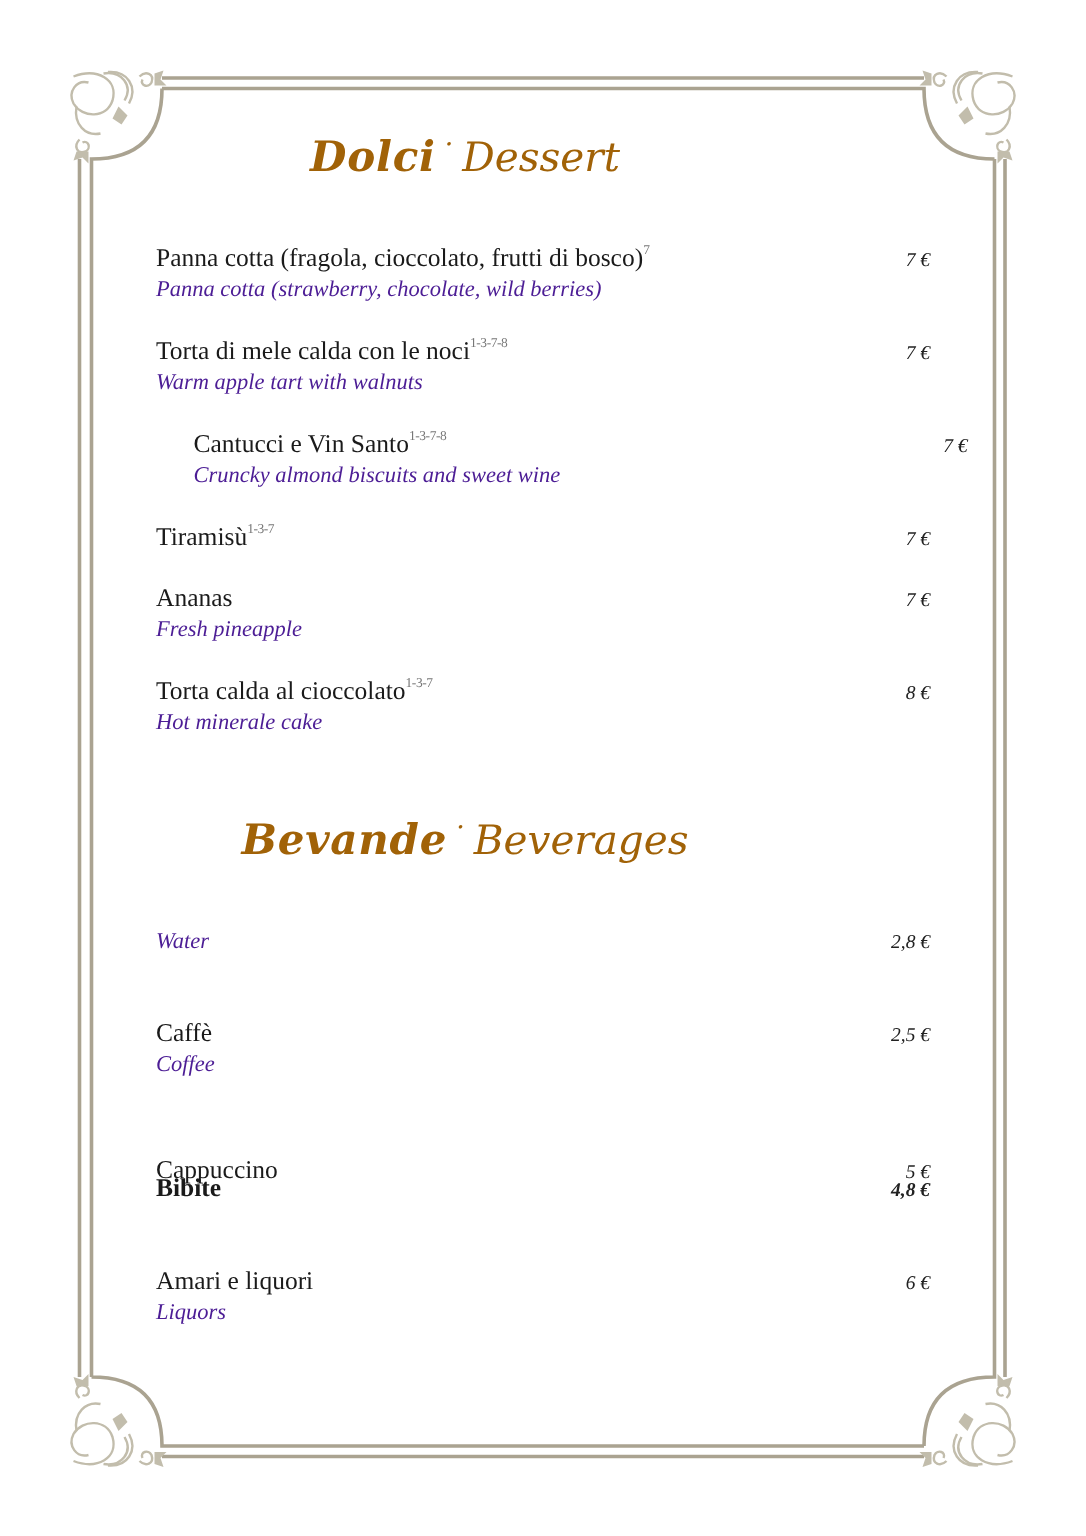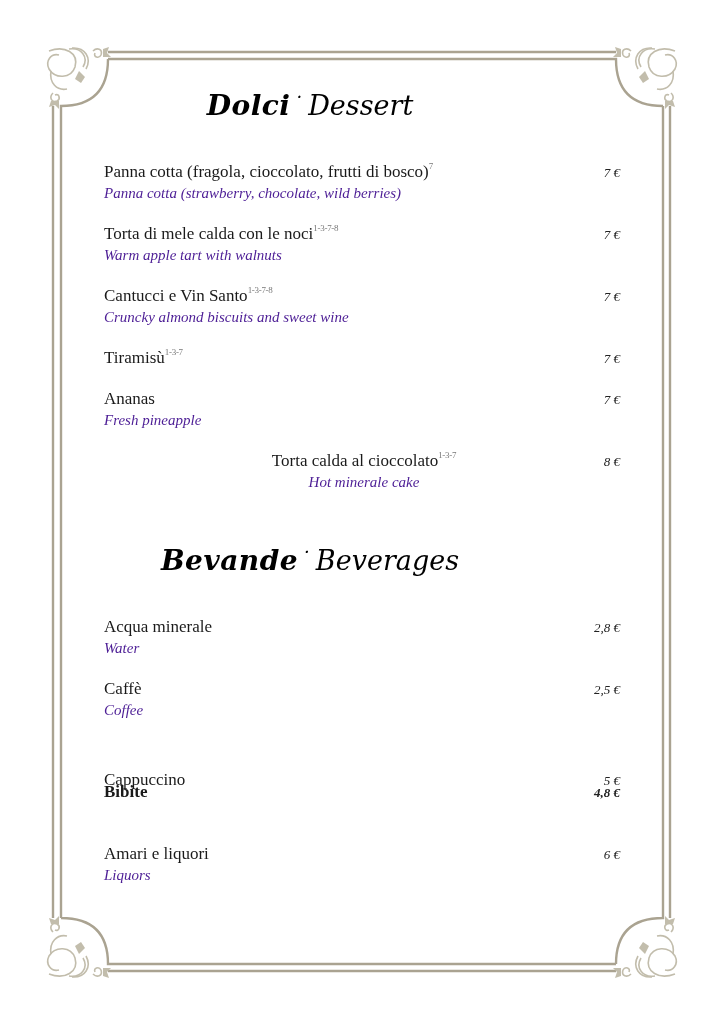--- a/index.html
+++ b/index.html
@@ -1,19 +1,19 @@
 <!DOCTYPE html>
 <html><head>
 <meta charset="utf-8">
 <style>
   html, body { margin: 0; padding: 0; background: #ffffff; }
   body { width: 724px; height: 1024px; position: relative; overflow: hidden; font-family: "DejaVu Serif", serif; color: #1a1a1a; }
   .frame { position: absolute; left: 0; top: 0; width: 724px; height: 1024px; }
   .frame svg { position: absolute; left: 0; top: 0; }
-  .heading { position: absolute; left: 0; width: 620px; text-align: center; font-family: "DejaVu Serif", serif; font-style: italic; color: #000000; white-space: nowrap; }
+  .heading { position: absolute; left: 0; width: 620px; text-align: center; font-family: "DejaVu Serif", serif; font-style: italic; color: #a16207; white-space: nowrap; }
   .heading .it { font-size: 28px; font-weight: bold; letter-spacing: 0.5px; }
   .heading .dot { font-size: 18px; display: inline-block; vertical-align: 12px; margin: 0 6px; }
   .heading .en { font-size: 27px; font-weight: normal; }
   .item { position: absolute; left: 104px; width: 520px; }
   .item .name { font-family: "Liberation Serif", serif; font-size: 17px; color: #1a1a1a; line-height: 20px; white-space: nowrap; }
   .item .name sup { font-size: 9px; color: #777; vertical-align: 8px; line-height: 0; letter-spacing: -0.3px; }
   .item .sub { font-family: "Liberation Serif", serif; font-style: italic; font-size: 15px; color: #4c1d95; line-height: 20px; margin-top: 1px; white-space: nowrap; }
   .item .price { position: absolute; right: 4px; top: 3px; font-family: "Liberation Serif", serif; font-style: italic; font-size: 13px; color: #222; white-space: nowrap; }
 </style>
 </head>
@@ -100,49 +100,48 @@
   <div class="sub">Panna cotta (strawberry, chocolate, wild berries)</div>
   <div class="price">7 €</div>
 </div>
 
 <div class="item" style="top:224px;">
   <div class="name"><span>Torta di mele calda con le noci</span><sup>1-3-7-8</sup></div>
   <div class="sub">Warm apple tart with walnuts</div>
   <div class="price">7 €</div>
 </div>
 
-<div class="item" style="top:286px;">
+<div class="item" style="top:286px;margin-left:25px;">
   <div class="name"><span>Cantucci e Vin Santo</span><sup>1-3-7-8</sup></div>
   <div class="sub">Cruncky almond biscuits and sweet wine</div>
   <div class="price">7 €</div>
 </div>
 
 <div class="item" style="top:348px;">
   <div class="name"><span>Tiramisù</span><sup>1-3-7</sup></div>
   <div class="price">7 €</div>
 </div>
 
 <div class="item" style="top:389px;">
   <div class="name"><span>Ananas</span></div>
   <div class="sub">Fresh pineapple</div>
   <div class="price">7 €</div>
 </div>
 
-<div class="item" style="top:451px;text-align:center;">
+<div class="item" style="top:451px;">
   <div class="name"><span>Torta calda al cioccolato</span><sup>1-3-7</sup></div>
   <div class="sub">Hot minerale cake</div>
   <div class="price">8 €</div>
 </div>
 
 <div class="heading" style="top:541px;">
   <span class="it">Bevande</span><span class="dot">·</span><span class="en">Beverages</span>
 </div>
 
 <div class="item" style="top:617px;">
-  <div class="name"><span>Acqua minerale</span></div>
   <div class="sub">Water</div>
   <div class="price">2,8 €</div>
 </div>
 
 <div class="item" style="top:679px;">
   <div class="name"><span>Caffè</span></div>
   <div class="sub">Coffee</div>
   <div class="price">2,5 €</div>
 </div>
 

